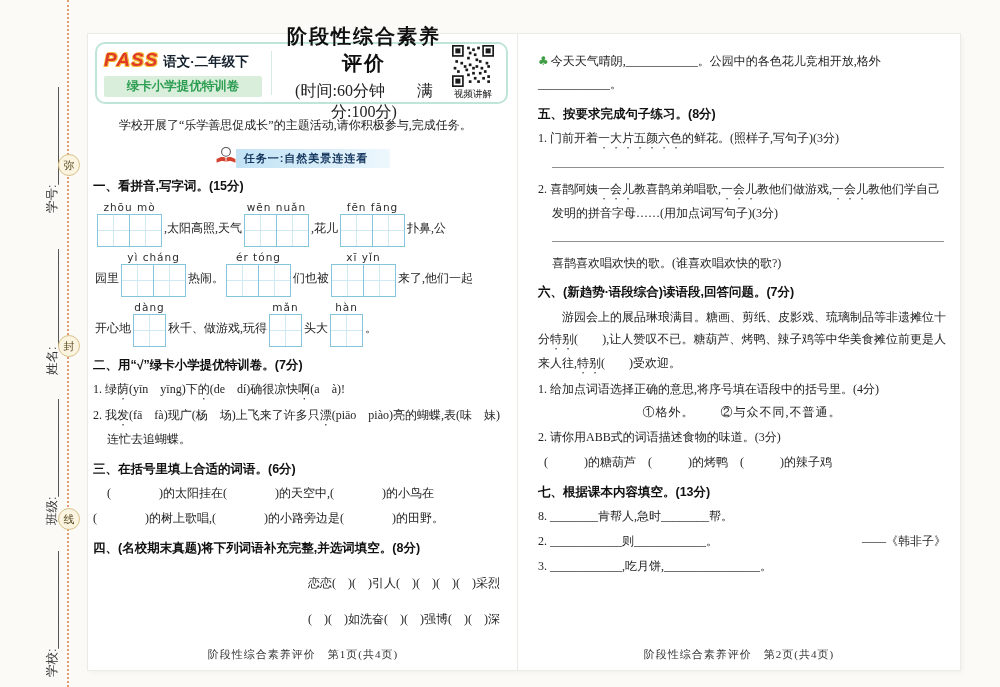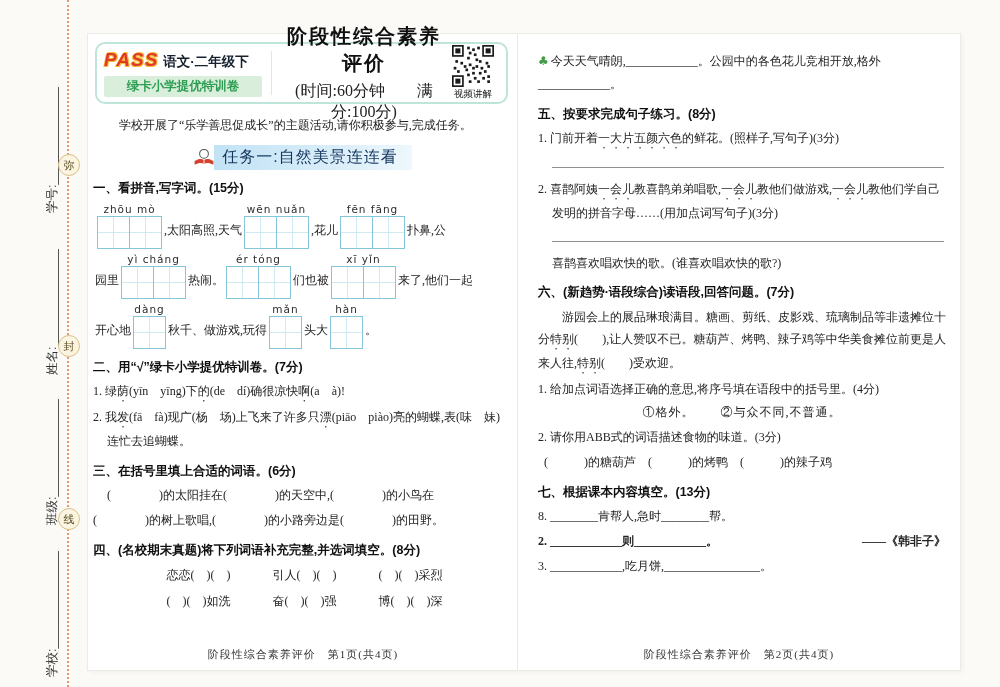--- a/index.html
+++ b/index.html
@@ -31,37 +31,37 @@
   .paper-subtitle{font-size:16px;margin-top:4px;color:#222;}
   .hb-right{width:52px;flex:0 0 auto;text-align:center;}
   .qr{width:42px;height:42px;display:block;margin:0 auto;}
   .qr-label{font-size:9.5px;margin-top:1px;color:#222;}
   
   .cjk{font-size:12px;line-height:1.9;color:#232323;}
   .intro{margin:10px 2px 0;text-indent:2em;}
   .h-sans{font-family:"Liberation Sans","DejaVu Sans",sans-serif;font-weight:700;font-size:12.5px;color:#101010;margin:8px 0 0;line-height:1.7;}
   .banner{display:flex;align-items:flex-end;width:max-content;margin:8px auto 0;}
   .banner-icon{width:26px;height:23px;margin-right:-3px;position:relative;z-index:1;}
-  .banner-strip{background:linear-gradient(90deg,var(--banner1) 0%,#d9edf9 60%,var(--banner2) 100%);color:var(--navy);font-family:"Liberation Sans","DejaVu Sans",sans-serif;font-weight:400;font-size:16px;padding:2px 14px 2px 8px;letter-spacing:1px;}
+  .banner-strip{background:linear-gradient(90deg,var(--banner1) 0%,#d9edf9 60%,var(--banner2) 100%);color:var(--navy);font-family:"Liberation Sans","DejaVu Sans",sans-serif;font-weight:700;font-size:11px;padding:2px 22px 2px 8px;letter-spacing:1px;}
   .indent1{padding-left:14px;text-indent:-14px;margin:2px 0 0;}
   .plain{margin:2px 0 0;}
   .center{text-align:center;}
   .ans-line{height:1px;background:#8f8f8f;margin:16px 2px 10px 14px;}
   .d{-webkit-text-emphasis:filled dot #222;-webkit-text-emphasis-position:under right;text-emphasis:filled dot #222;text-emphasis-position:under right;}
   .footer{position:absolute;bottom:8px;left:0;width:100%;text-align:center;font-size:11px;color:#333;letter-spacing:1px;}
   
   .q1-line{display:flex;align-items:flex-end;margin:3px 0 0 2px;}
   .q1-text{padding-bottom:7px;white-space:pre;font-size:12px;}
   .box-group{display:inline-flex;flex-direction:column;align-items:center;margin:0 2px;}
   .pinyin{font-family:"DejaVu Sans",sans-serif;font-size:10.5px;height:14px;line-height:14px;color:#2c2c2c;letter-spacing:1px;}
   .boxes{display:flex;}
   .tz{width:31px;height:31px;border:1px solid var(--grid);margin-left:-1px;background-color:#fff;background-image:linear-gradient(to right,transparent calc(50% - .5px),var(--grid-in) calc(50% - .5px),var(--grid-in) calc(50% + .5px),transparent calc(50% + .5px)),linear-gradient(to bottom,transparent calc(50% - .5px),var(--grid-in) calc(50% - .5px),var(--grid-in) calc(50% + .5px),transparent calc(50% + .5px));}
   .tz:first-child{margin-left:0;}
-  .q4-row{display:flex;justify-content:center;padding:0 10px 0 16px;margin-top:3px;gap:42px;}
-  .q7-row{display:flex;justify-content:space-between;align-items:baseline;margin:2px 0 0;font-weight:bold;}
+  .q4-row{display:flex;justify-content:flex-end;padding:0 10px 0 16px;margin-top:13px;}
+  .q7-row{display:flex;justify-content:space-between;align-items:baseline;margin:2px 0 0;}
   .clover{color:#3f9e44;font-family:"DejaVu Sans",sans-serif;font-size:12px;margin-right:2px;}
   .opt{margin:0;letter-spacing:1px;}
 </style>
 </head>
 <body>
 
 <div class="canvas">
 
   <div class="seal-line"></div>
   <div id="seal-labels">

